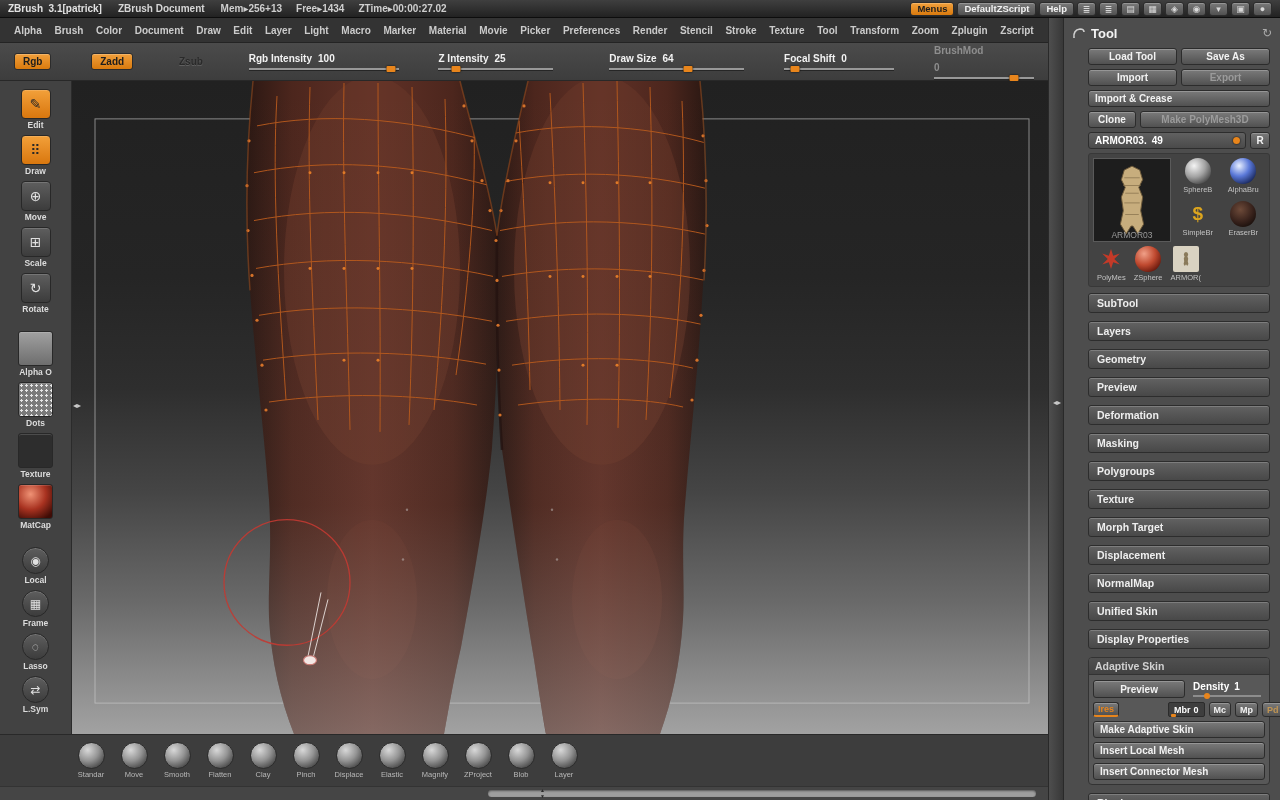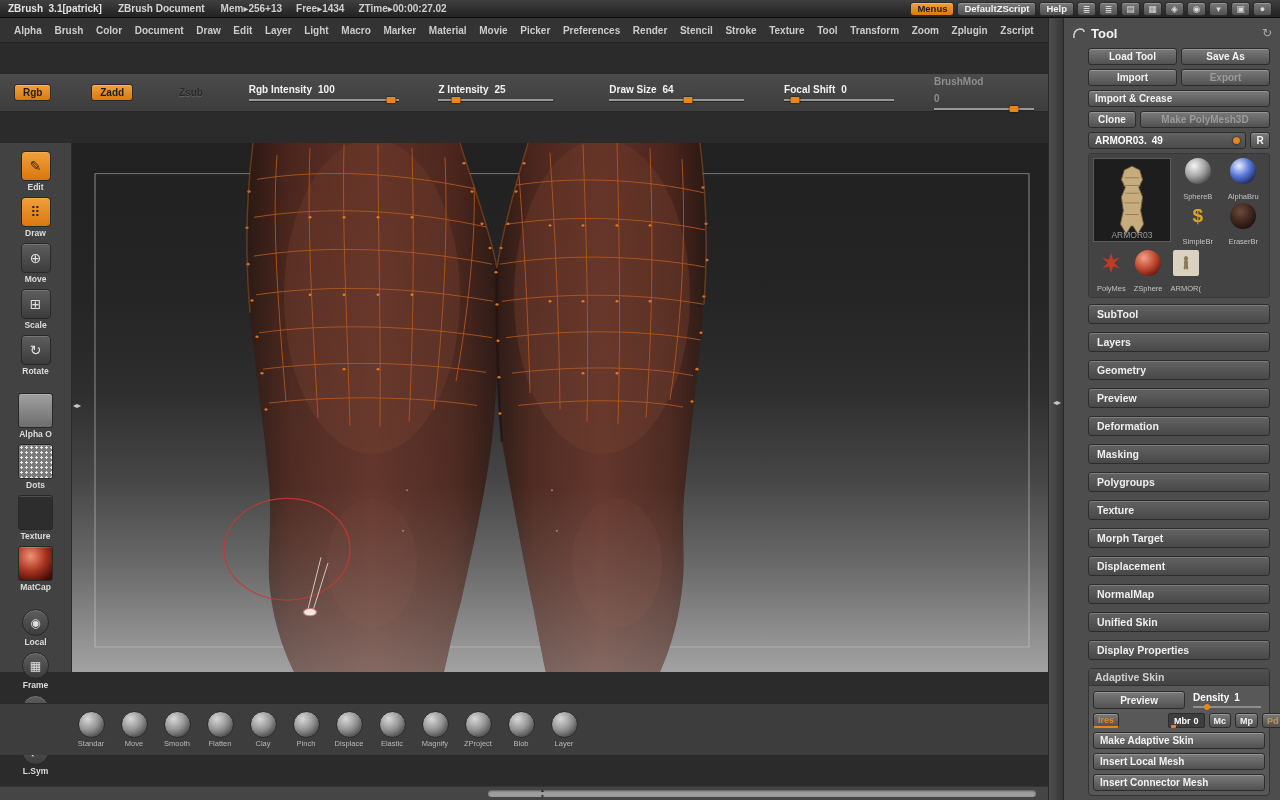--- a/index.html
+++ b/index.html
@@ -17,21 +17,21 @@
   .tb-right{margin-left:auto;display:flex;gap:3px;align-items:center;}
   .btn{background:linear-gradient(#7a7a7a,#515151);border:1px solid #2c2c2c;border-radius:3px;
     color:#f2f2f2;font-weight:bold;font-size:10px;padding:2px 6px;text-align:center;
     box-shadow:inset 0 1px 0 rgba(255,255,255,.22);cursor:pointer;font-family:inherit;}
   .btn.disabled{color:#9b9b9b;}
   .btn.orange{background:linear-gradient(#f1a03c,#d97a0e);color:#1d1d1d;}
   .tb-btn{height:14px;font-size:9.5px;padding:0 6px;line-height:12px;}
   .icon-btn{width:19px;height:14px;padding:0;font-size:9px;line-height:12px;color:#d8d8d8;}
 
   
-  .main-left{position:absolute;left:0;top:18px;width:1048px;height:782px;display:flex;flex-direction:column;gap:31px;}
+  .main-left{position:absolute;left:0;top:18px;width:1048px;height:782px;display:flex;flex-direction:column;}
   .menubar{height:24px;background:#333;border-bottom:1px solid #242424;display:flex;align-items:center;
     justify-content:space-between;padding:0 14px;font-size:10px;font-weight:bold;color:#cbcbcb;}
   .menu-item{white-space:nowrap;cursor:pointer;}
 
   .shelf{height:38px;background:linear-gradient(#4b4b4b,#3d3d3d);border-bottom:1px solid #282828;
     display:flex;align-items:center;gap:24px;padding:0 14px;box-sizing:border-box;justify-content:space-between;}
   .shelf-btn{font-size:10px;padding:2px 8px;}
   .zsub{color:#2a2a2a;font-size:10px;font-weight:bold;background:none;border:none;box-shadow:none;
     text-shadow:0 1px 0 rgba(255,255,255,.15);cursor:pointer;font-family:inherit;}
   .slider{position:relative;}
@@ -109,21 +109,21 @@
   .mini-grid{flex:1;display:grid;grid-template-columns:1fr 1fr;gap:2px;}
   .mini{display:flex;flex-direction:column;align-items:center;cursor:pointer;}
   .mini-thumb{width:26px;height:26px;border-radius:50%;display:flex;align-items:center;justify-content:center;}
   .sphereB{background:radial-gradient(circle at 35% 30%,#f4f4f4,#a2a2a2 45%,#3c3c3c 85%);}
   .alphaBru{background:radial-gradient(circle at 35% 30%,#e9f0ff,#5a78d8 42%,#0e1a46 86%);}
   .simpleBr{background:none;color:#dca51e;font-size:19px;font-weight:bold;}
   .eraserBr{background:radial-gradient(circle at 40% 33%,#6d4a39,#35201a 55%,#100a07 90%);}
   .zsphereT{background:radial-gradient(circle at 35% 30%,#f0a088,#c04a30 45%,#570f06 86%);}
   .mini-thumb.square{border-radius:2px;}
   .armorMini{background:#d9d2c1;display:flex;align-items:center;justify-content:center;}
-  .mini-label{font-size:7.5px;color:#c2c2c2;margin-top:8px;white-space:nowrap;}
+  .mini-label{font-size:7.5px;color:#c2c2c2;margin-top:1px;white-space:nowrap;}
   .thumbs-bottom{display:flex;gap:8px;margin-top:4px;padding-left:4px;}
 
   .section{display:block;width:100%;box-sizing:border-box;text-align:left;background:linear-gradient(#626262,#484848);
     border:1px solid #2d2d2d;border-radius:3px;color:#eee;font-size:10.5px;font-weight:bold;padding:3px 8px;
     margin-bottom:8px;box-shadow:inset 0 1px 0 rgba(255,255,255,.18);cursor:pointer;font-family:inherit;}
 
   .adaptive{background:#585858;border:1px solid #333;border-radius:4px;padding:4px;margin-bottom:8px;}
   .adaptive-header{font-size:10.5px;color:#d0d0d0;font-weight:bold;padding:2px 6px;margin:-4px -4px 5px -4px;
     background:linear-gradient(#505050,#424242);border-bottom:1px solid #333;border-radius:3px 3px 0 0;cursor:pointer;}
   .density{flex:1;position:relative;padding:1px 4px;}

